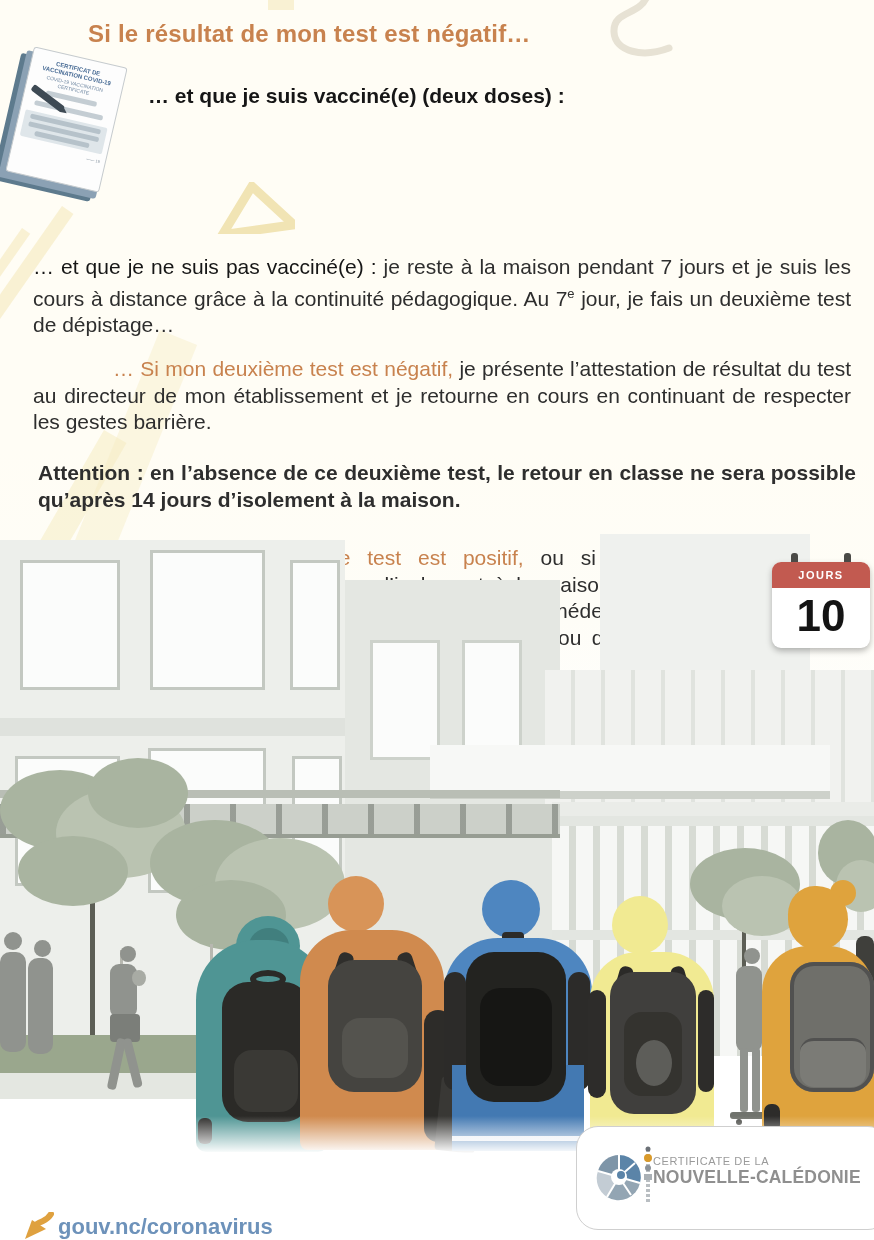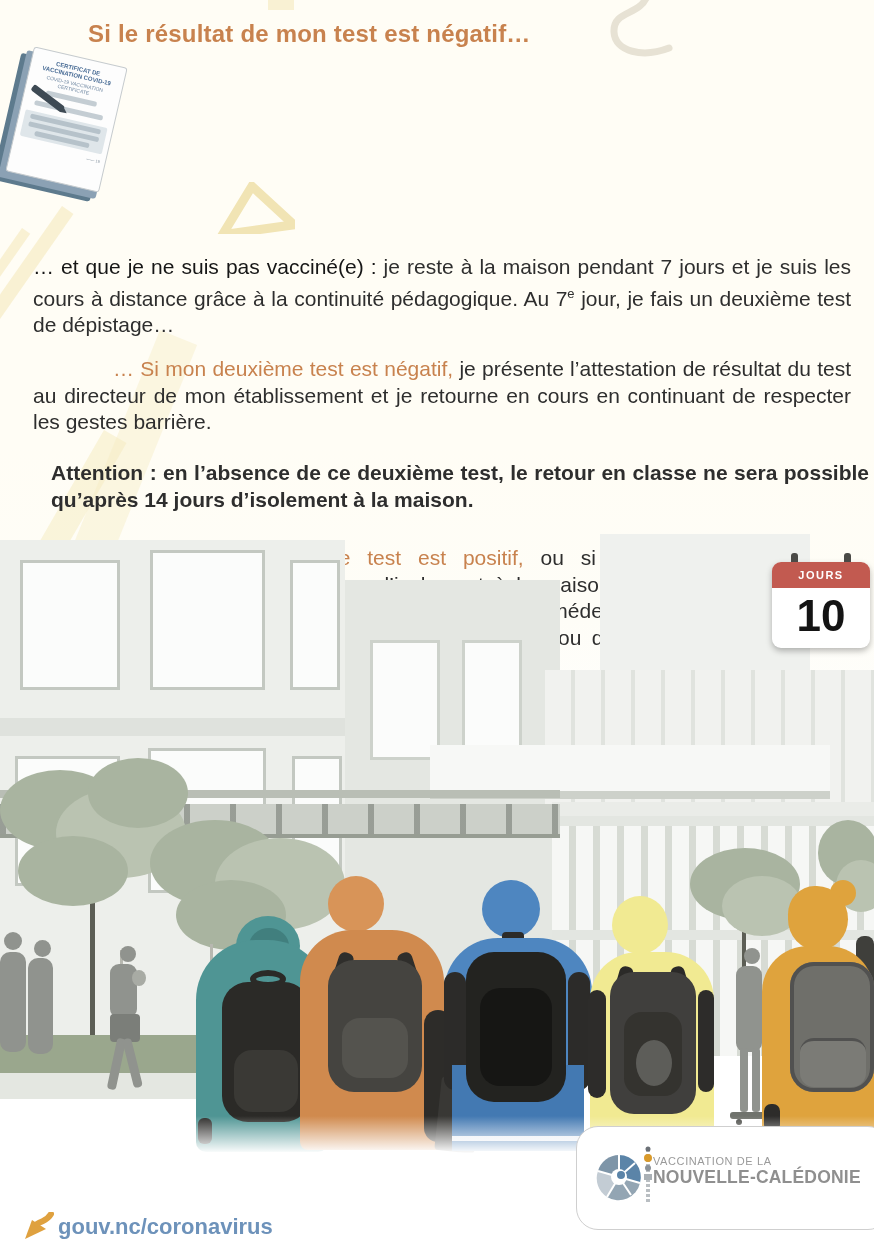--- a/index.html
+++ b/index.html
@@ -32,21 +32,21 @@
     border-radius:2px;transform:rotate(24deg);}
   .cert-pen:after{content:"";position:absolute;right:-5px;top:1px;border-left:6px solid #3e4a54;
     border-top:3px solid transparent;border-bottom:3px solid transparent;}
 
   
   .h-vacc{position:absolute;left:148px;top:84px;font-size:21px;font-weight:bold;color:#161616;}
   p.body{position:absolute;margin:0;font-size:21px;line-height:26.5px;text-align:justify;color:#2e2e2e;}
   .p1{left:118px;top:110px;width:732px;}
   .p2{left:33px;top:254px;width:818px;}
   .p3{left:33px;top:356px;width:818px;text-indent:80px;}
-  .p4{left:51px;top:460px;width:818px;font-weight:bold;color:#161616;}
+  .p4{left:38px;top:460px;width:818px;font-weight:bold;color:#161616;}
   .p5{left:33px;top:545px;width:818px;text-indent:95px;}
   .lead-bold{font-weight:normal;color:#161616;}
   .orange{color:#c8824e;}
   sup{font-size:13px;}
   .cal-spacer{float:right;width:80px;height:108px;}
 
   
   .calendar{position:absolute;left:772px;top:562px;width:98px;height:86px;background:#fff;
     border-radius:9px;box-shadow:0 3px 6px rgba(0,0,0,.28);z-index:5;}
   .cal-head{position:absolute;left:0;top:0;width:100%;height:26px;background:#c25a50;
@@ -115,20 +115,21 @@
       <div class="cert-block">
         <div class="cert-bar" style="width:72px;margin-top:0;"></div>
         <div class="cert-bar" style="width:72px;"></div>
         <div class="cert-bar" style="width:56px;"></div>
       </div>
       <div class="cert-foot">—— 19</div>
     </div>
     <div class="cert-pen"></div>
   </div>
 
+  <div class="h-vacc">… et que je suis vacciné(e) (deux doses) :</div>
 
   <p class="body p2"><span class="lead-bold">… et que je ne suis pas vacciné(e) :</span><span> je reste à la maison pendant 7 jours et je suis les cours à distance grâce à la continuité pédagogique. Au 7</span><sup>e</sup><span> jour, je fais un deuxième test de dépistage…</span></p>
 
   <p class="body p3"><span class="orange">… Si mon deuxième test est négatif,</span><span> je présente l’attestation de résultat du test au directeur de mon établissement et je retourne en cours en continuant de respecter les gestes barrière.</span></p>
 
   <p class="body p4">Attention : en l’absence de ce deuxième test, le retour en classe ne sera possible qu’après 14 jours d’isolement à la maison.</p>
 
   <p class="body p5"><span class="cal-spacer"></span><span class="orange">… Si mon deuxième test est positif,</span><span> ou si des symptômes apparaissent pendant mes 7 jours d’isolement à la maison, ma famille doit prévenir le directeur de l’établissement, ainsi que mon médecin. Je dois rester à la maison pendant 10 jours à partir du test positif ou de l’apparition des symptômes, et suivre les consignes de mon médecin.</span></p>
 
   <div class="calendar">
@@ -279,18 +280,18 @@
       </g>
       <circle cx="28" cy="32" r="8" fill="#ffffff"></circle>
       <circle cx="30" cy="30" r="4" fill="#5b84a8"></circle>
       <line x1="57" y1="4" x2="57" y2="58" stroke="#b9bec2" stroke-width="4" stroke-dasharray="3,2"></line>
       <circle cx="57" cy="4" r="2.5" fill="#6b7076"></circle>
       <circle cx="57" cy="13" r="4" fill="#d99a2b"></circle>
       <circle cx="57" cy="23" r="3" fill="#8b9299"></circle>
       <rect x="53" y="29" width="8" height="6" fill="#aab0b5"></rect>
     </svg>
     <div class="logo-text">
-      <div class="logo-l1">VACCINATION DE LA</div>
+      <div class="logo-l1">CERTIFICATE DE LA</div>
       <div class="logo-l2">NOUVELLE-CALÉDONIE</div>
     </div>
   </div>
 
 </div>
 
 </body></html>

